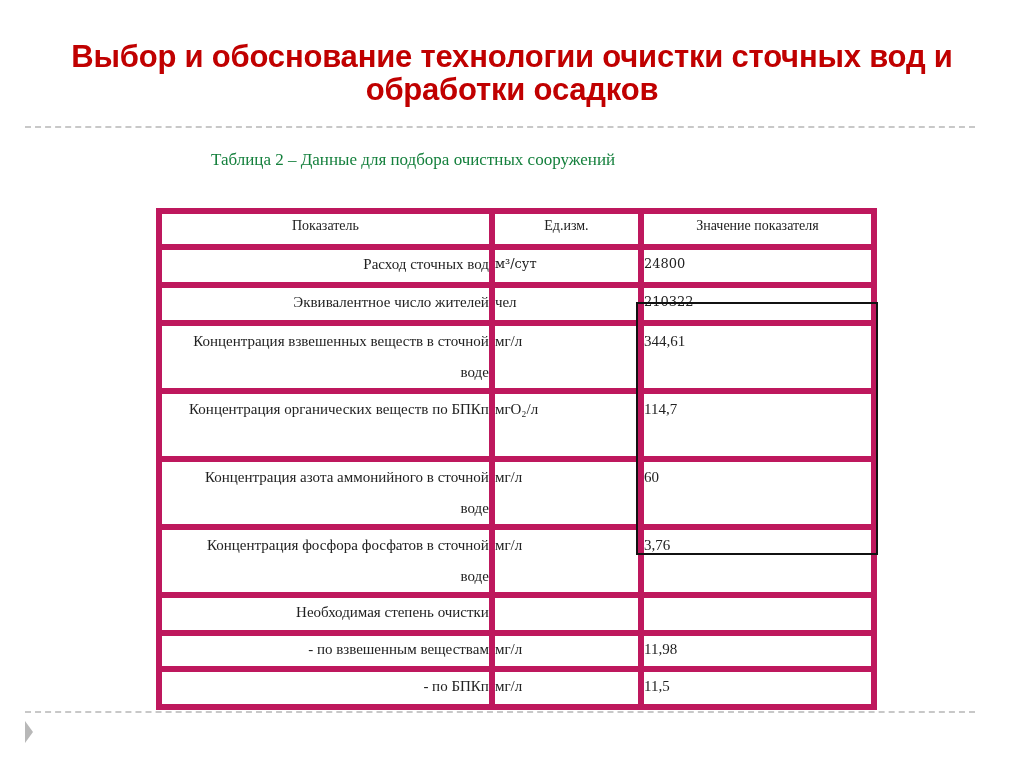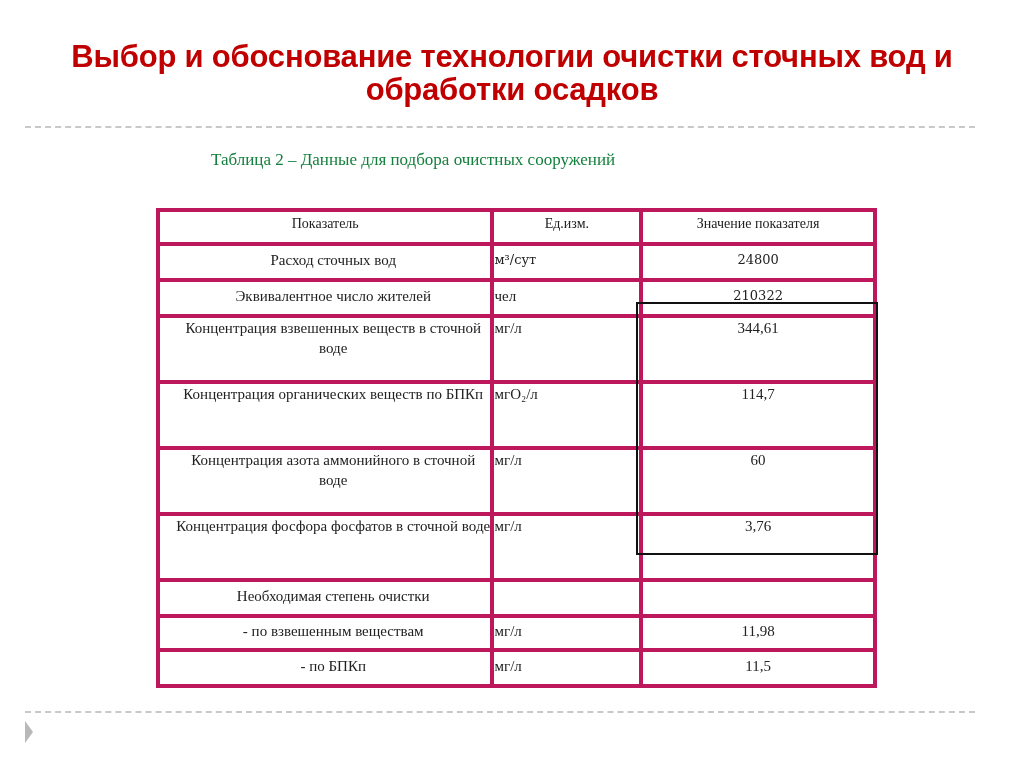--- a/index.html
+++ b/index.html
@@ -21,28 +21,28 @@
   .sep.bottom { top: 711px; }
   .caption {
     position: absolute; left: 211px; top: 150px;
     font-size: 17px; color: #15803d;
   }
   .tbl {
     position: absolute; left: 156px; top: 208px; width: 721px;
     border-collapse: collapse; font-size: 15px; color: #222;
   }
   .tbl td {
-    border: 4px solid #be185d; padding: 0; vertical-align: top;
+    border: 6px solid #be185d; padding: 0; vertical-align: top;
   }
-  .tbl td.c0 { width: 328px; padding-left: 16px; text-align: center; }
+  .tbl td.c0 { width: 328px; padding-left: 16px; text-align: right; }
   .tbl td.c1 { width: 151px; text-align: left; }
-  .tbl td.c2 { width: 240px; text-align: center; }
+  .tbl td.c2 { width: 240px; }
   .tbl tr.h30 td { height: 30px; line-height: 26px; }
   .tbl tr.h32 td { height: 32px; line-height: 28px; }
-  .tbl tr.h63 td { height: 62px; line-height: 20px; }
+  .tbl tr.h63 td { height: 62px; line-height: 31px; }
   .tbl tr.head td { text-align: center; padding-left: 0; font-size: 14px; line-height: 24px; }
   .mono { font-family: "DejaVu Serif", serif; font-size: 13px; }
   .thick {
     position: absolute; left: 636px; top: 302px; width: 238px; height: 249px;
     border: 2px solid #111; pointer-events: none;
   }
   .bullet {
     position: absolute; left: 25px; top: 721px; width: 0; height: 0;
     border-top: 11px solid transparent; border-bottom: 11px solid transparent;
     border-left: 8px solid #b8b8b8;

